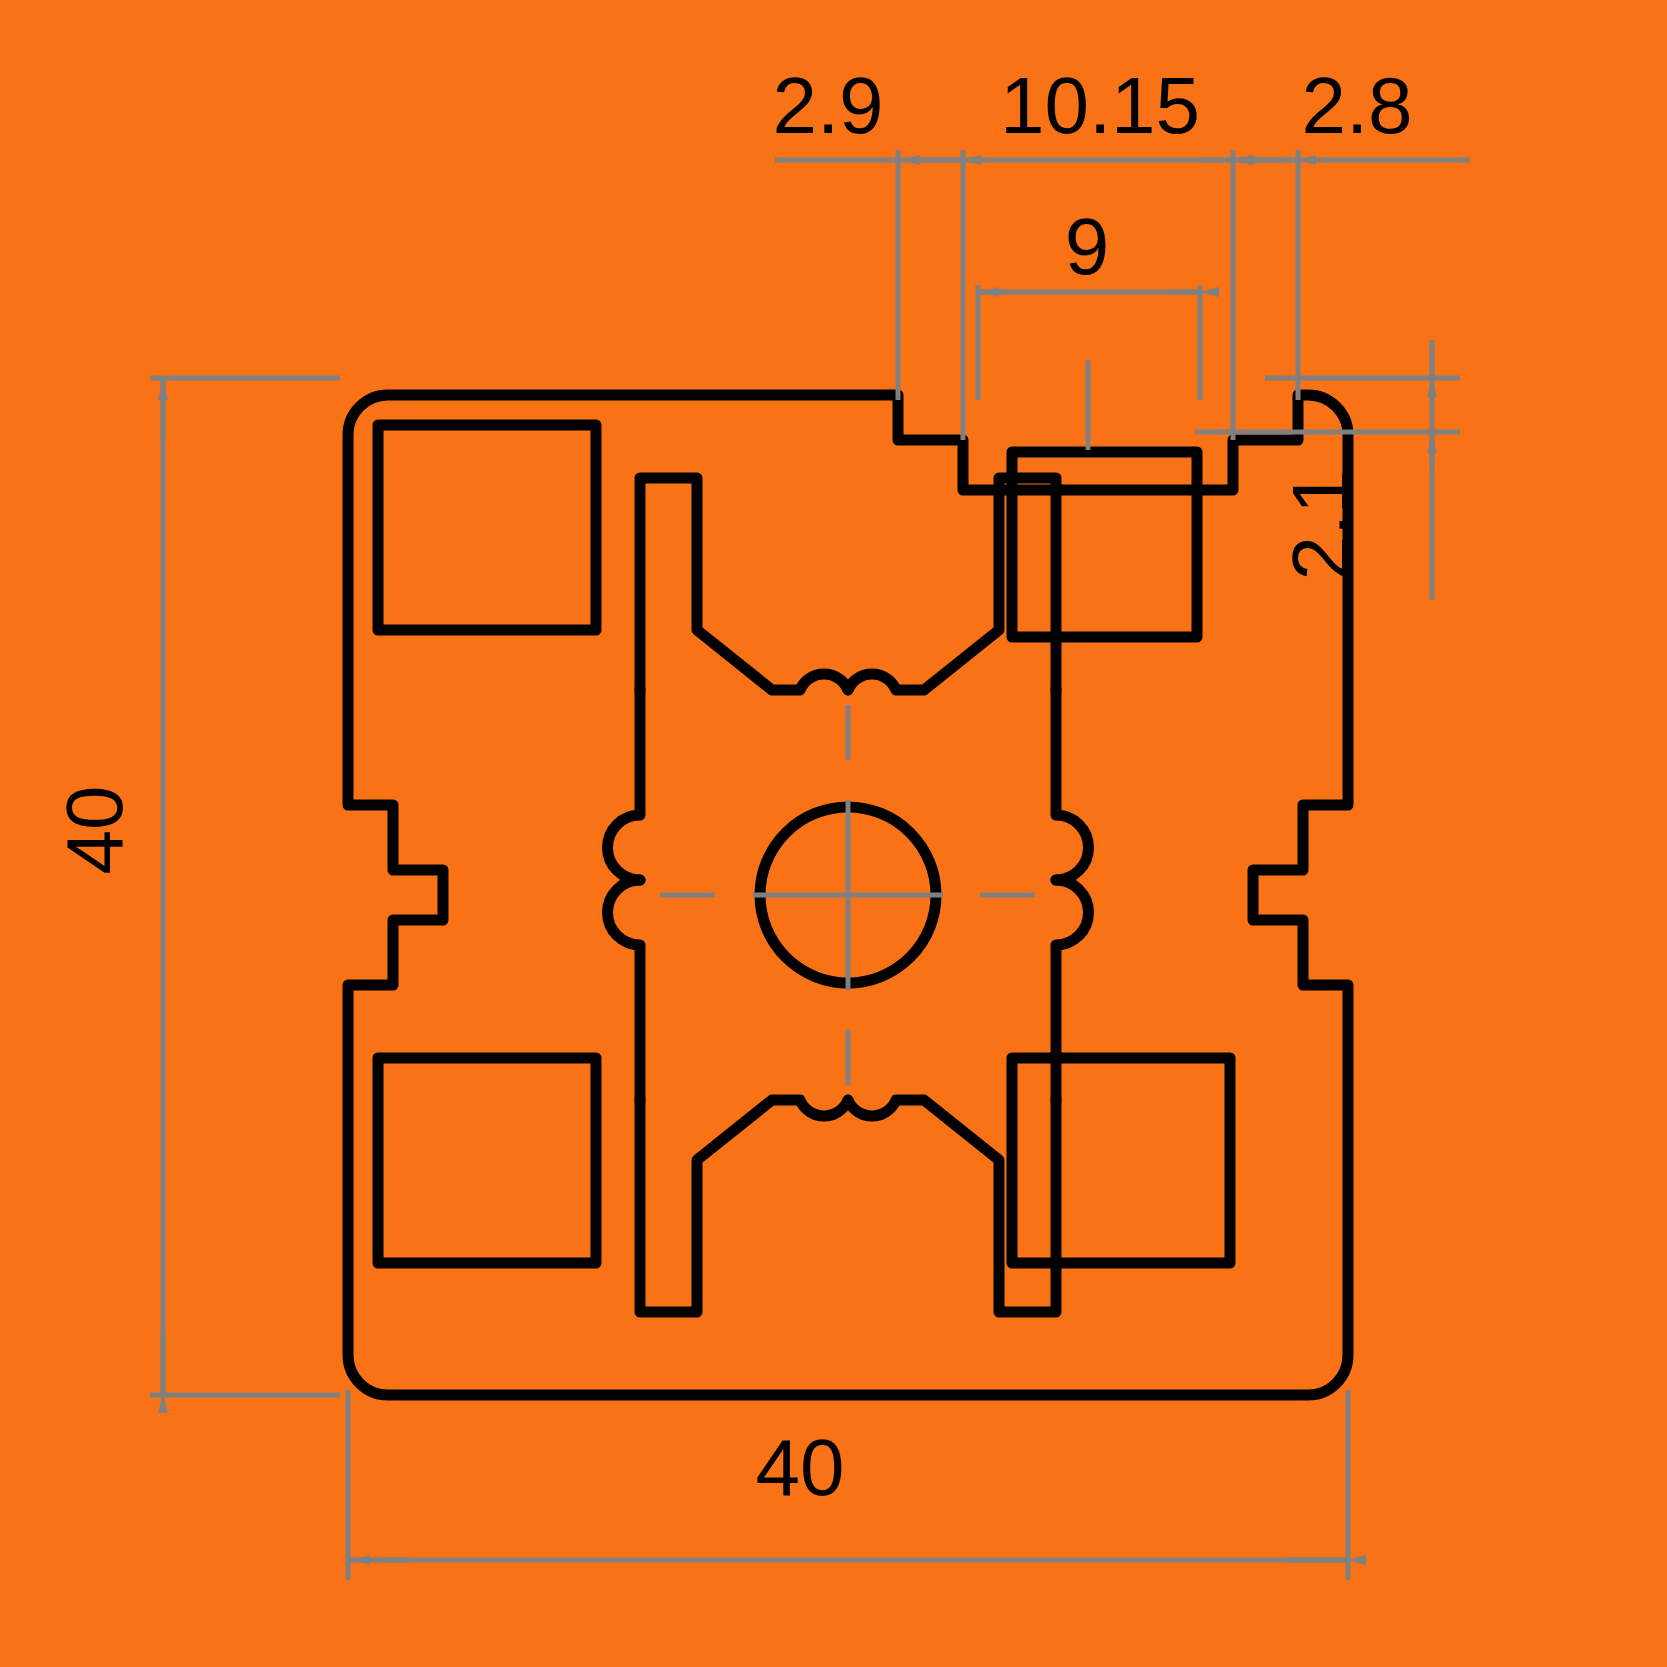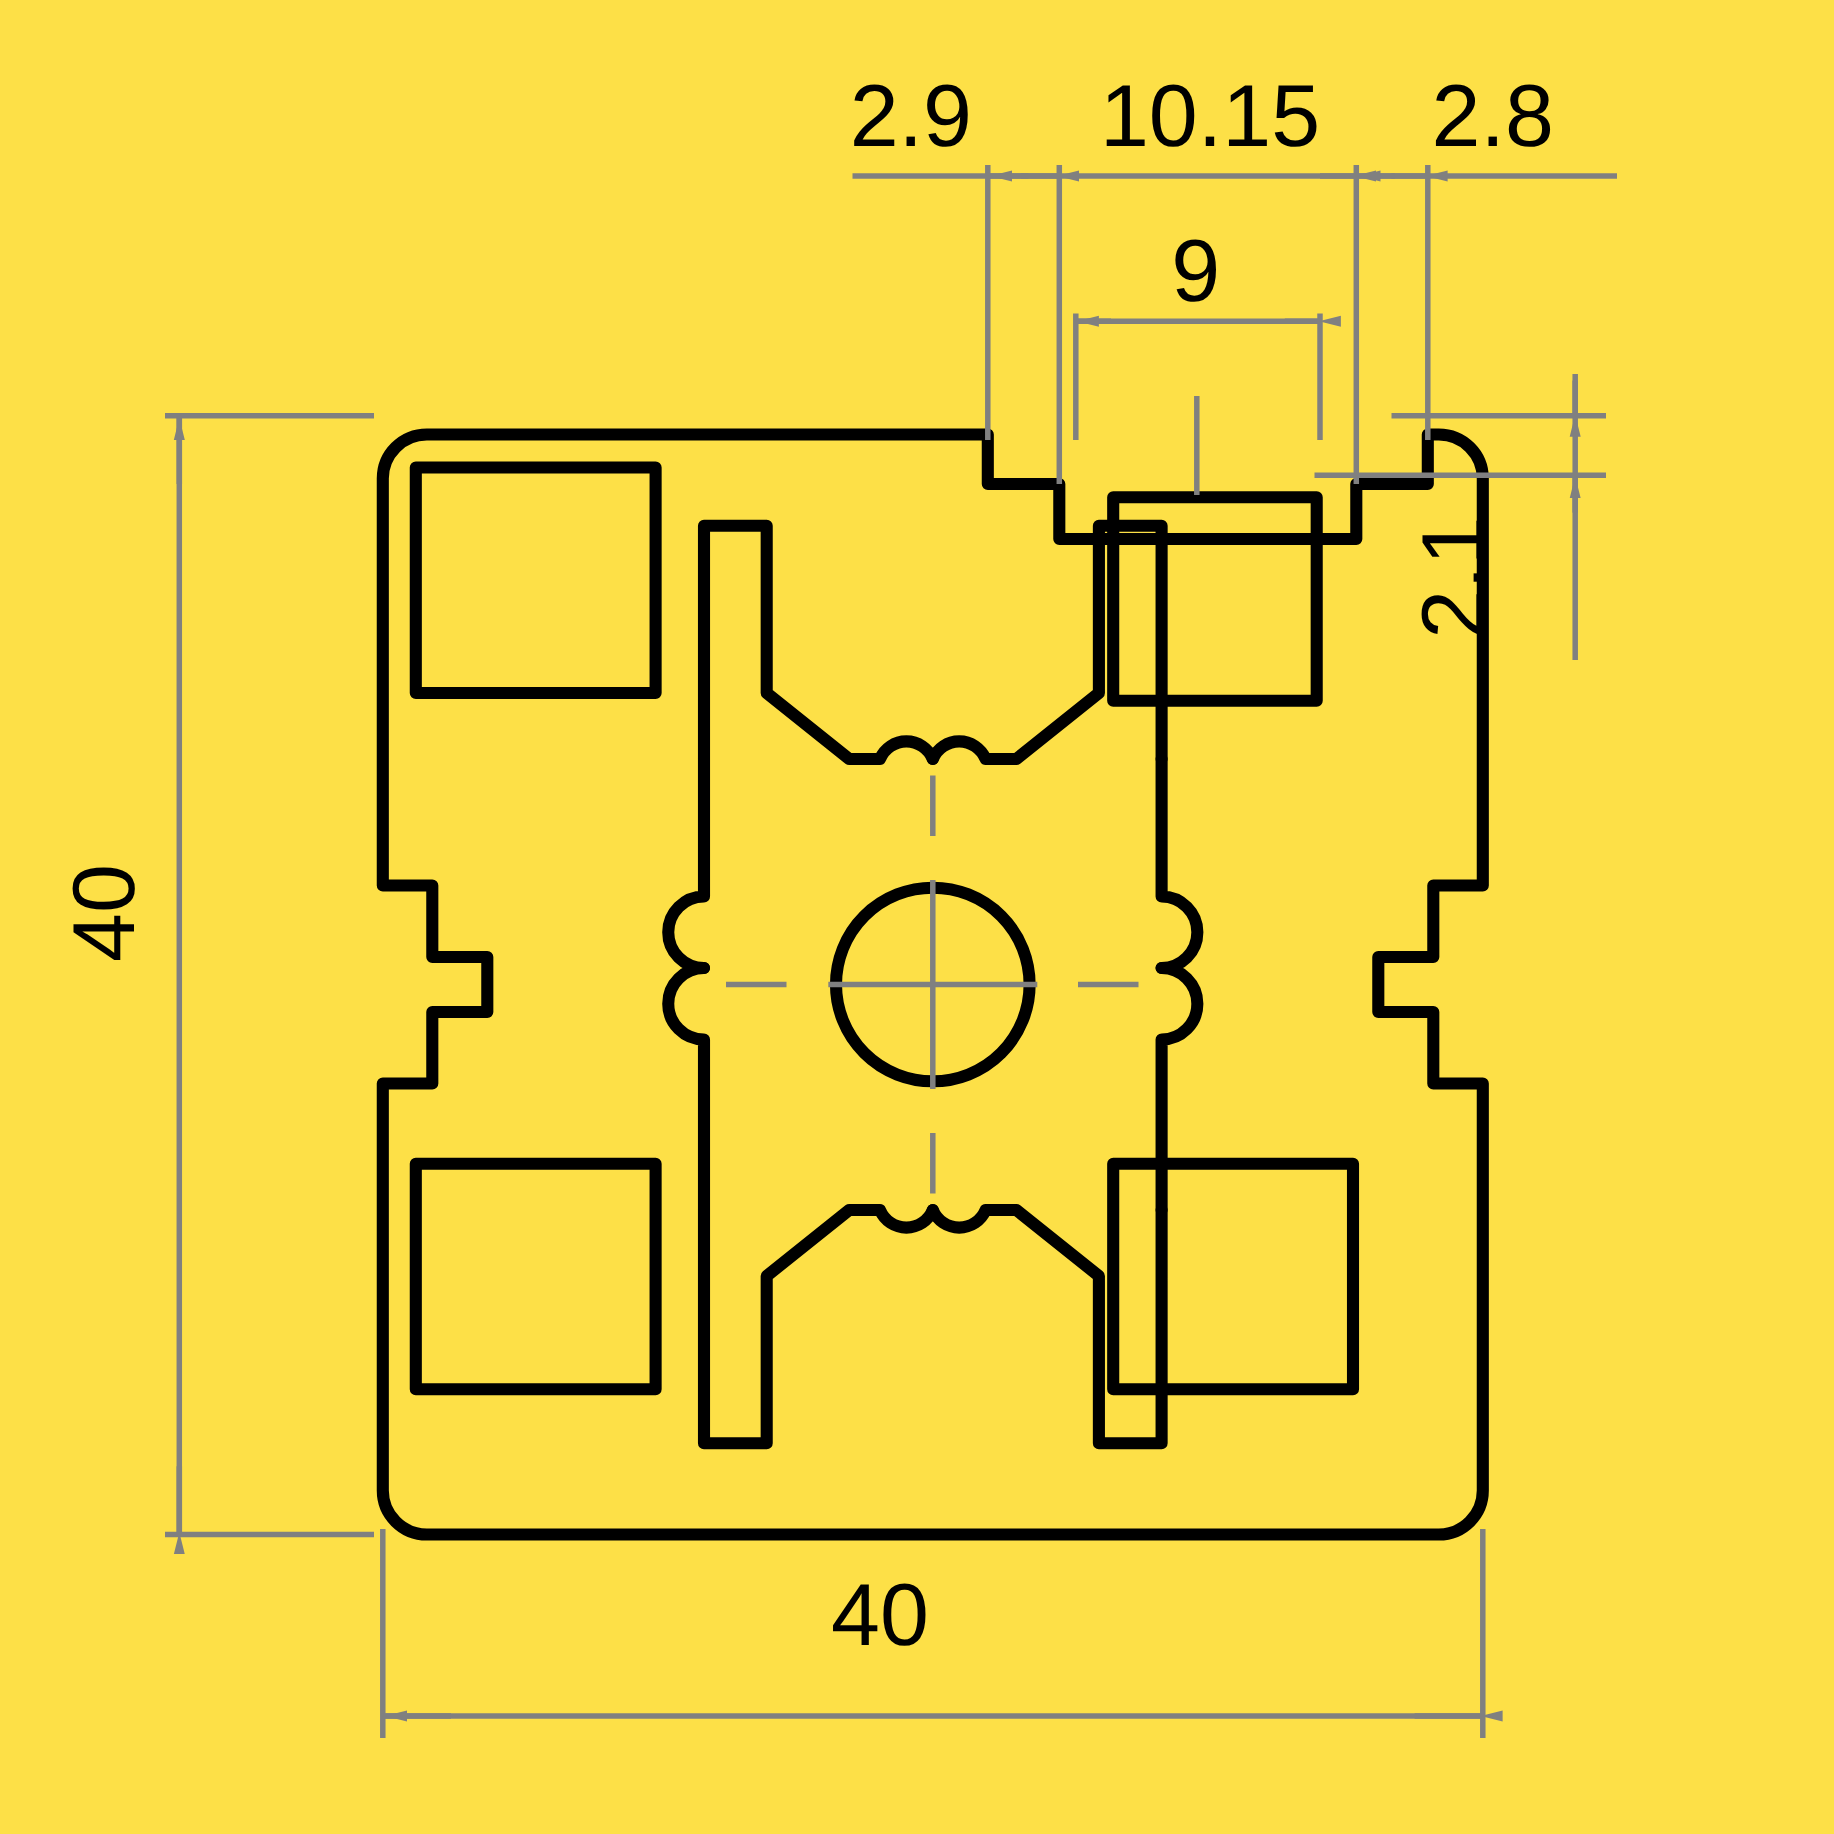--- a/index.html
+++ b/index.html
@@ -1,18 +1,18 @@
 <!DOCTYPE html>
 <html><head>
 <meta charset="utf-8">
 <style>
   html,body{margin:0;padding:0;background:#ffffff;}
   body{width:1667px;height:1667px;overflow:hidden;
        font-family:"Liberation Sans",sans-serif;color:#000;}
-  #stage{position:relative;width:1667px;height:1667px;background:#fde047;}
+  #stage{position:relative;width:1667px;height:1667px;background:#f97316;}
   svg{display:block;}
   .dimtext{font-family:"Liberation Sans",sans-serif;fill:#000;font-size:80px;}
 </style>
 </head>
 <body>
 
 <div id="stage">
 <svg id="dwg" width="1667" height="1667" viewBox="0 0 1667 1667">
 
   <defs>

